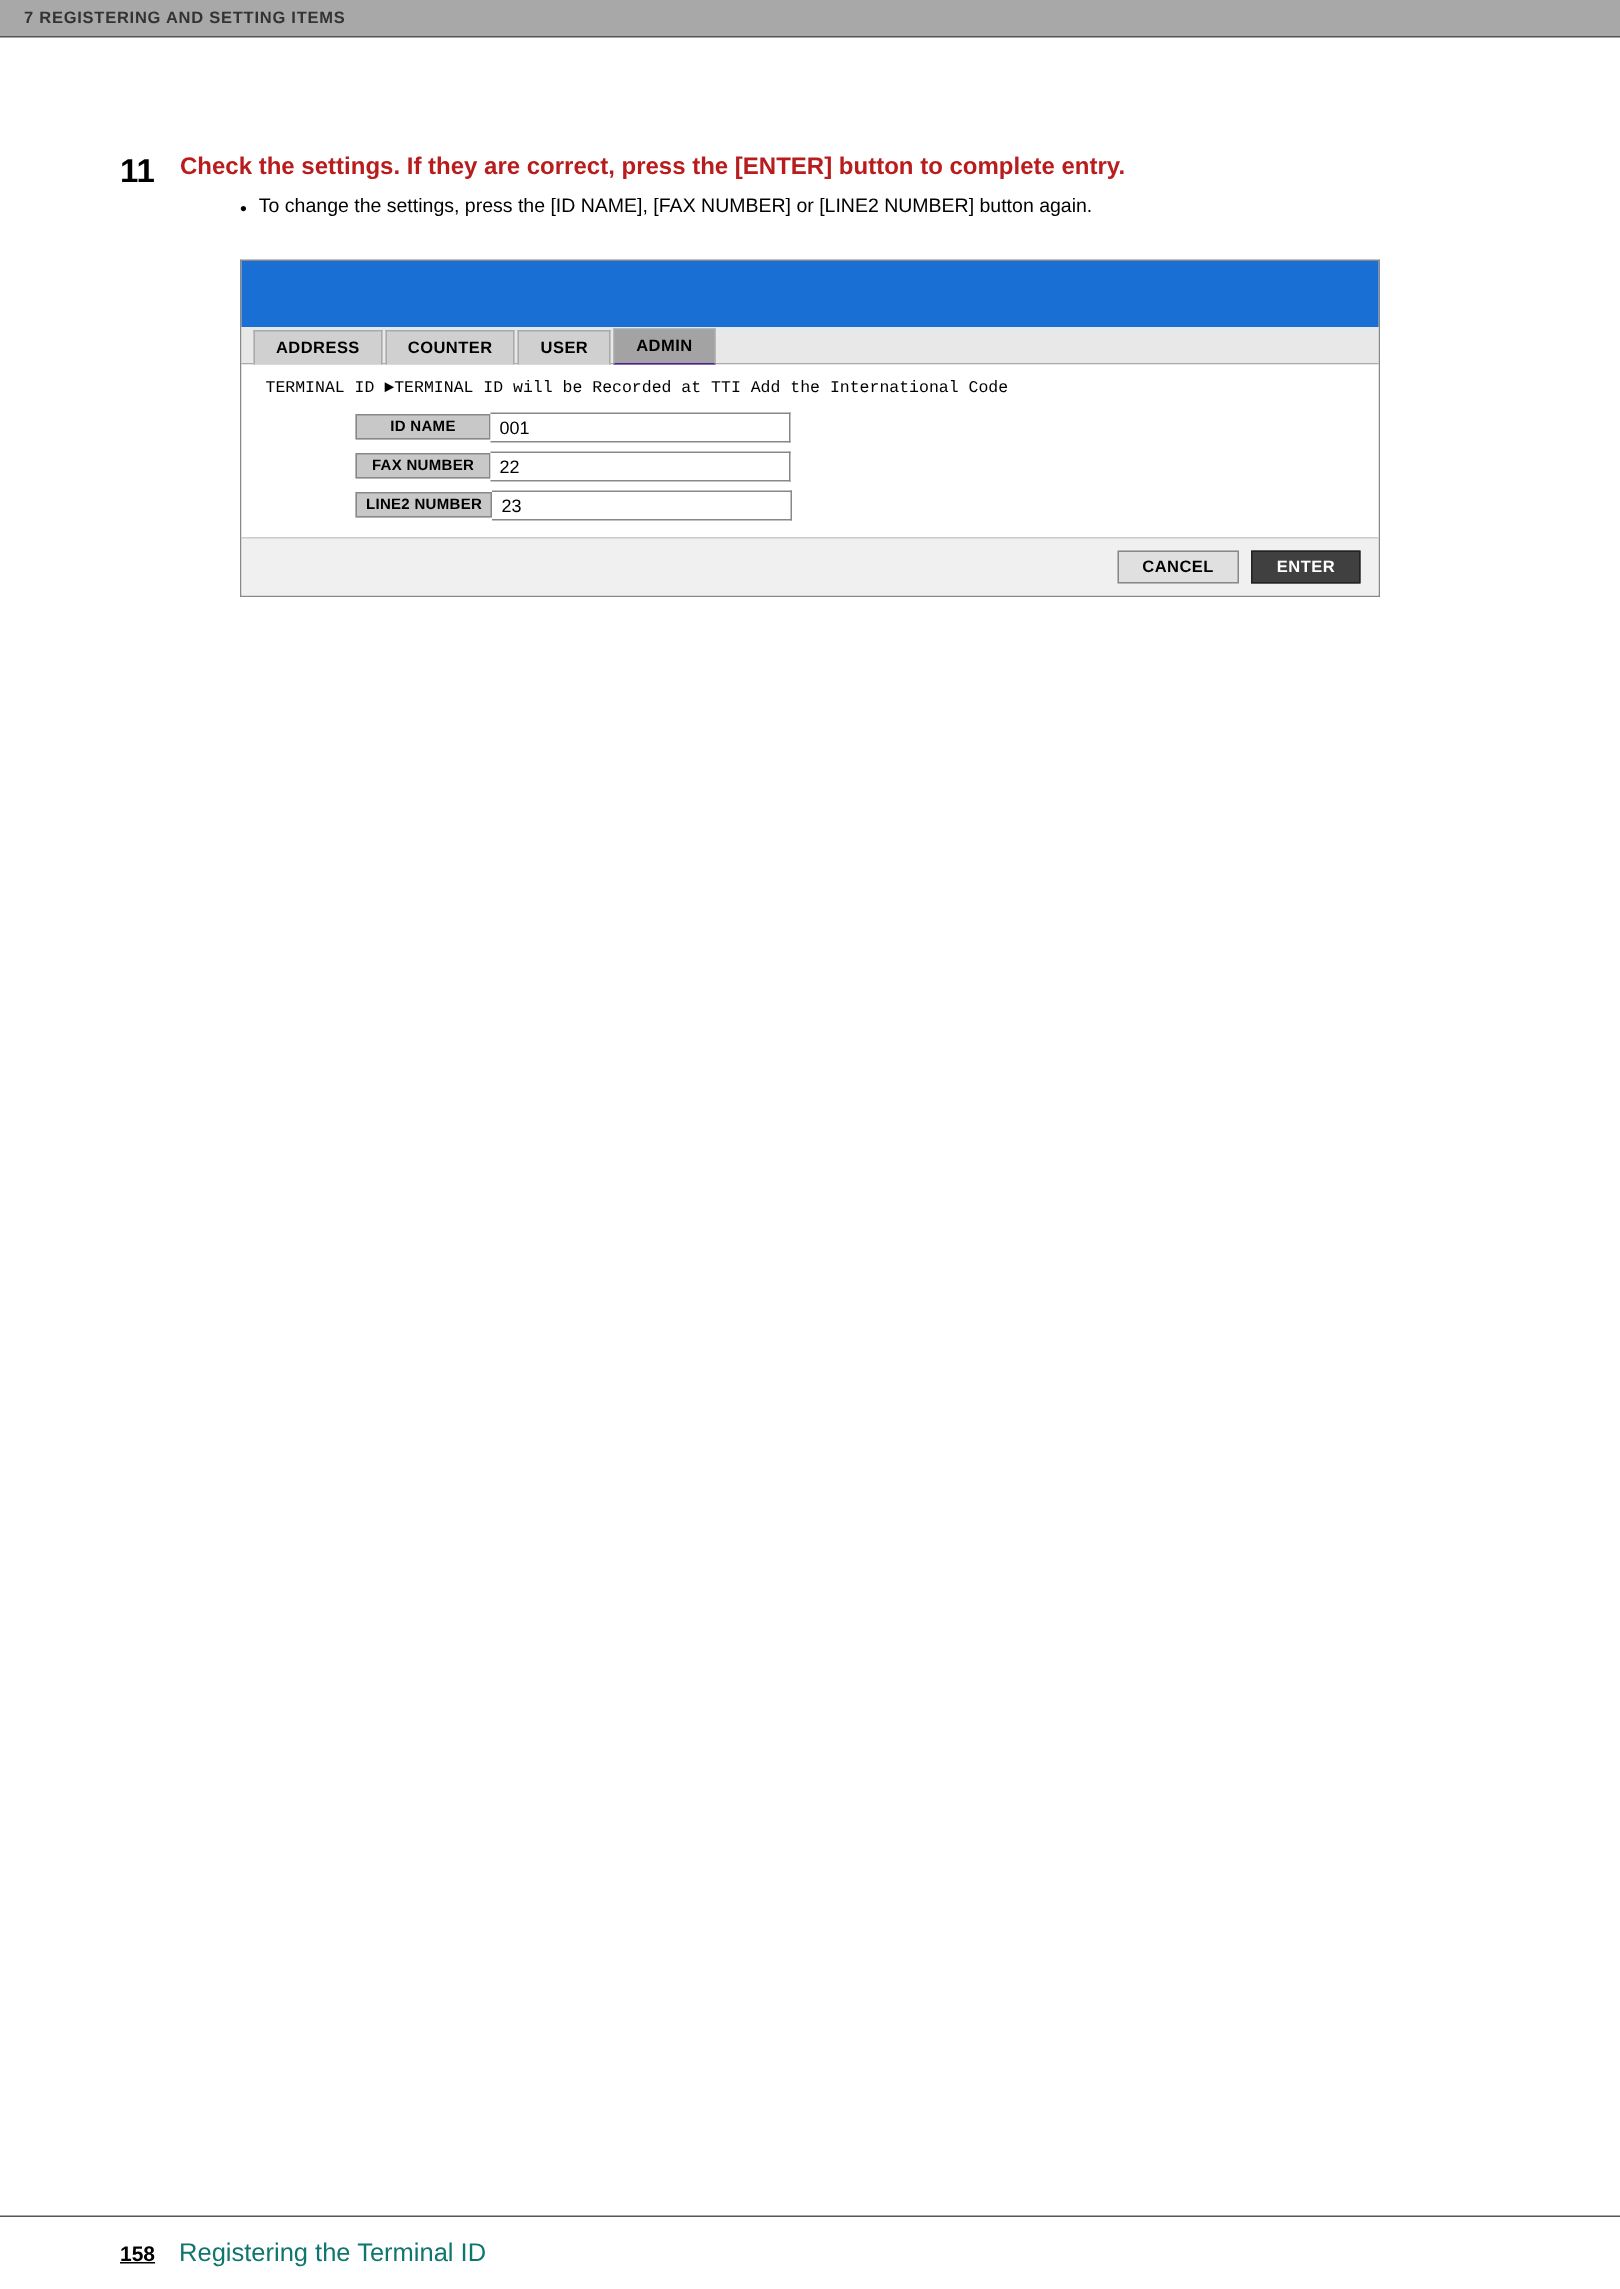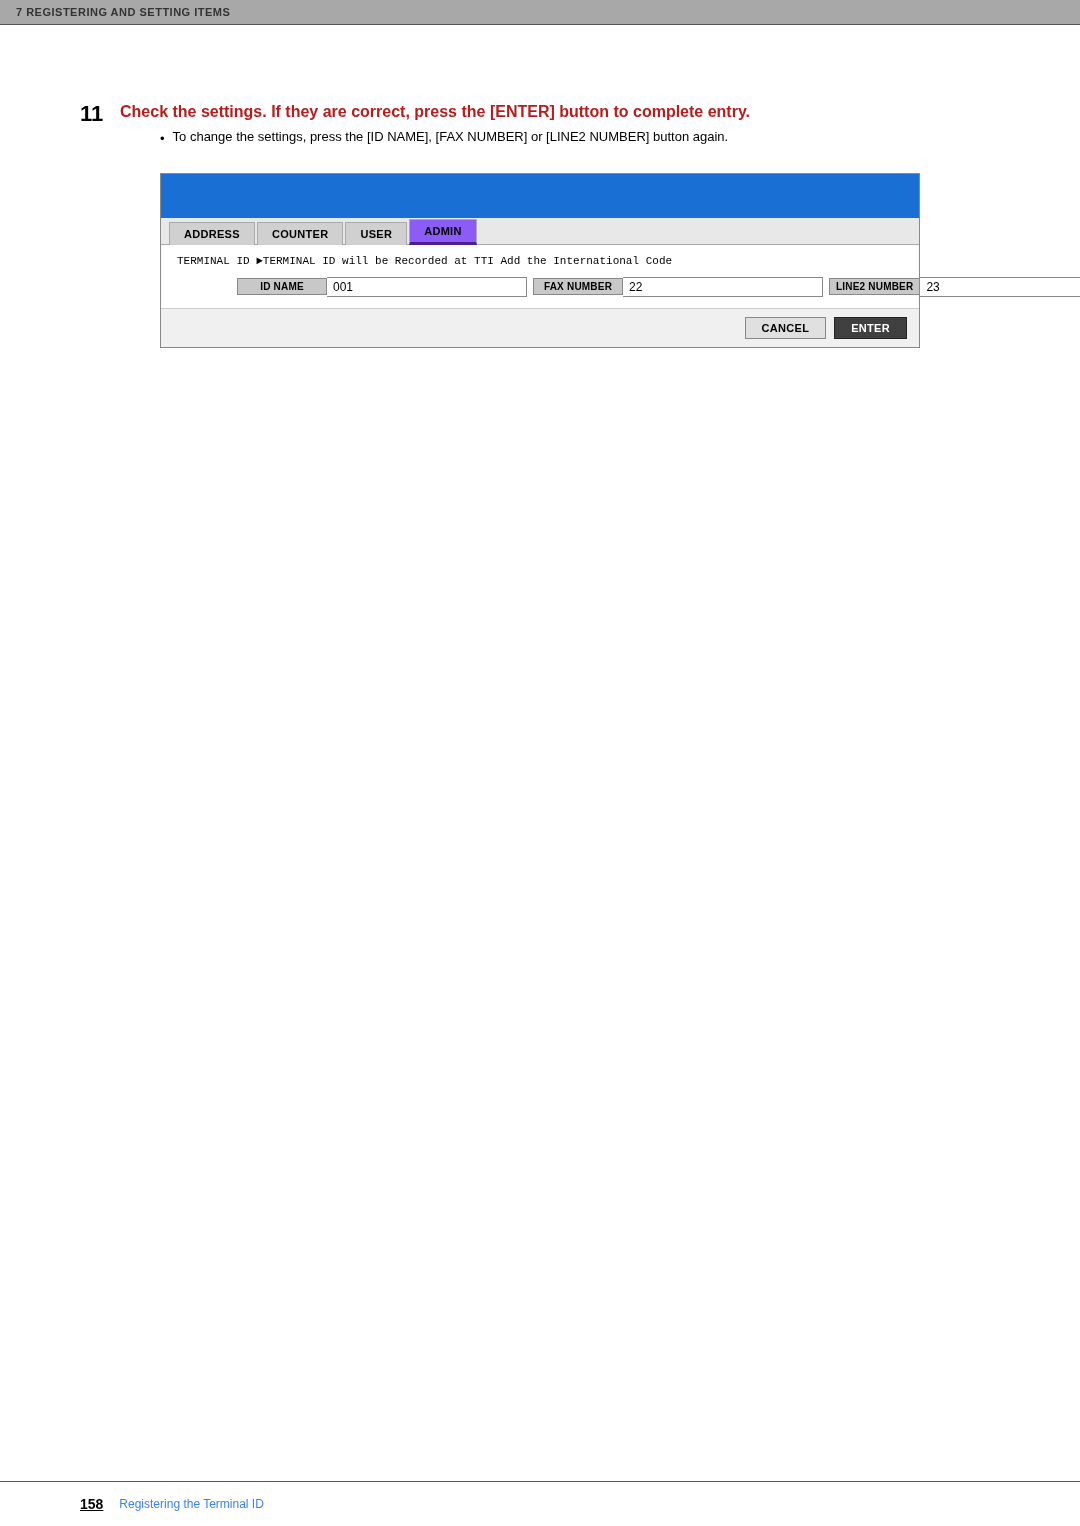--- a/index.html
+++ b/index.html
@@ -116,40 +116,40 @@
       border-bottom: none;
       background: #d0d0d0;
       color: #000;
       margin-right: 2px;
       cursor: pointer;
       position: relative;
       top: 1px;
     }
 
     .panel-tab.active {
-      background: #8b5cf6;
-      border-bottom: 3px solid #4c1d95;
+      background: #a3a3a3;
+      border-bottom: 1px solid #4c1d95;
       z-index: 1;
     }
 
     .panel-body {
       padding: 10px 16px 11px 16px;
       background: #fff;
     }
 
     .terminal-info-text {
       font-size: 11px;
       color: #000;
       margin-bottom: 10px;
       font-family: 'Courier New', monospace;
     }
 
     .form-rows {
       display: flex;
-      flex-direction: row;
+      flex-direction: column;
       gap: 6px;
       margin-left: 60px;
     }
 
     .form-row {
       display: flex;
       align-items: center;
       gap: 0;
     }
 
@@ -223,22 +223,22 @@
 
     .footer-page-num {
       font-size: 14px;
       font-weight: bold;
       color: #000;
       margin-right: 16px;
       text-decoration: underline;
     }
 
     .footer-page-title {
-      font-size: 12px;
-      color: #3b82f6;
+      font-size: 17px;
+      color: #0f766e;
     }
   </style>
 </head>
 <body>
 
 <div class="top-header">
   <span class="top-header-text">7   Registering and Setting Items</span>
 </div>
 
 <hr class="top-rule">

